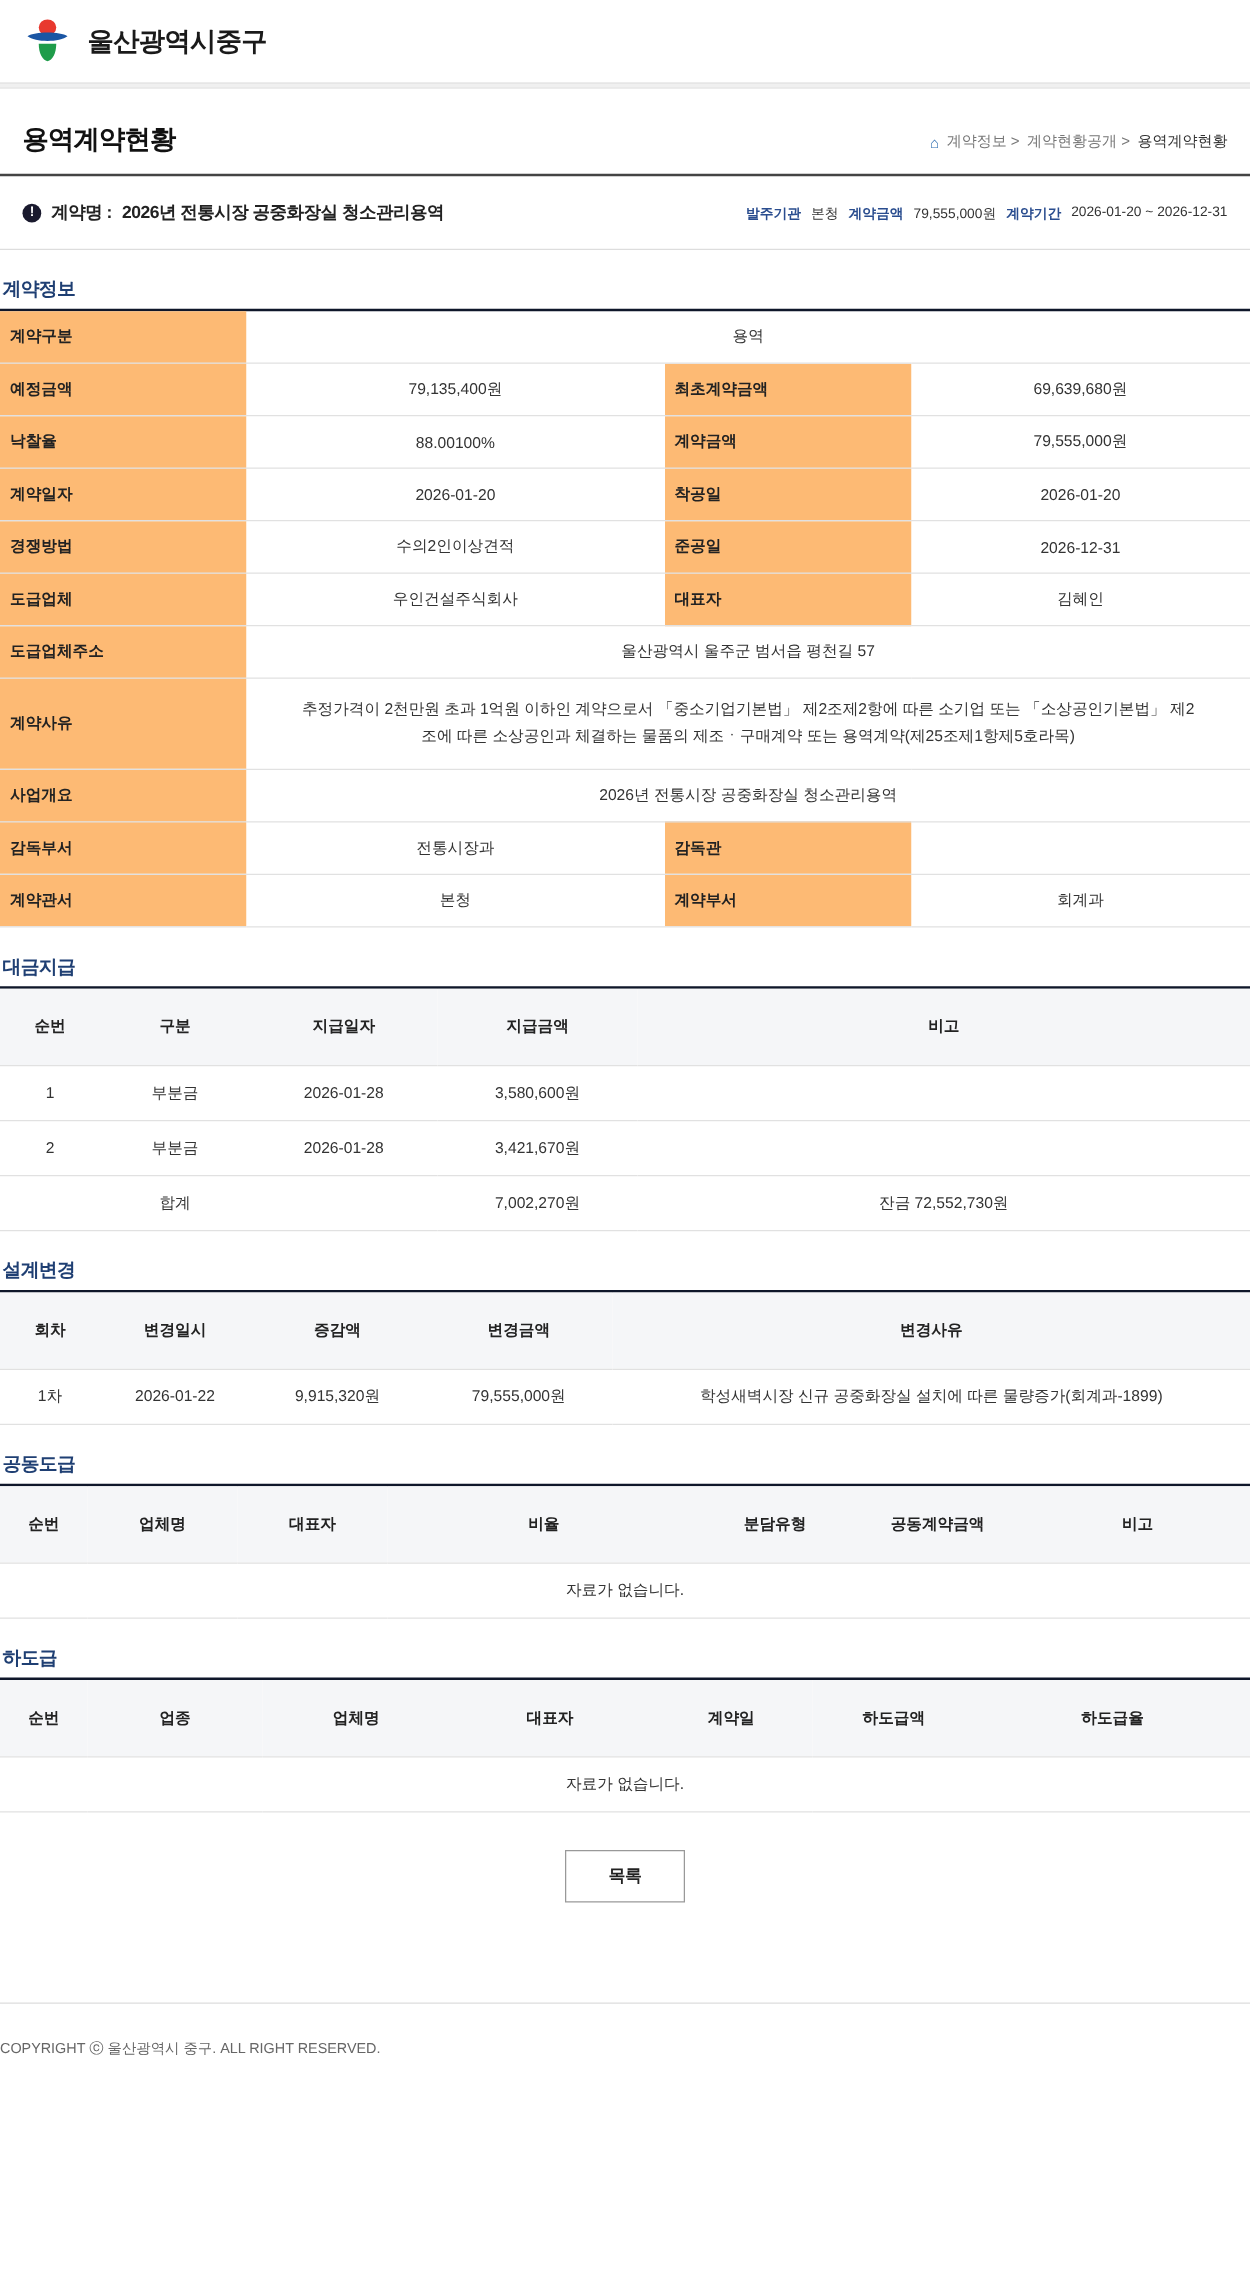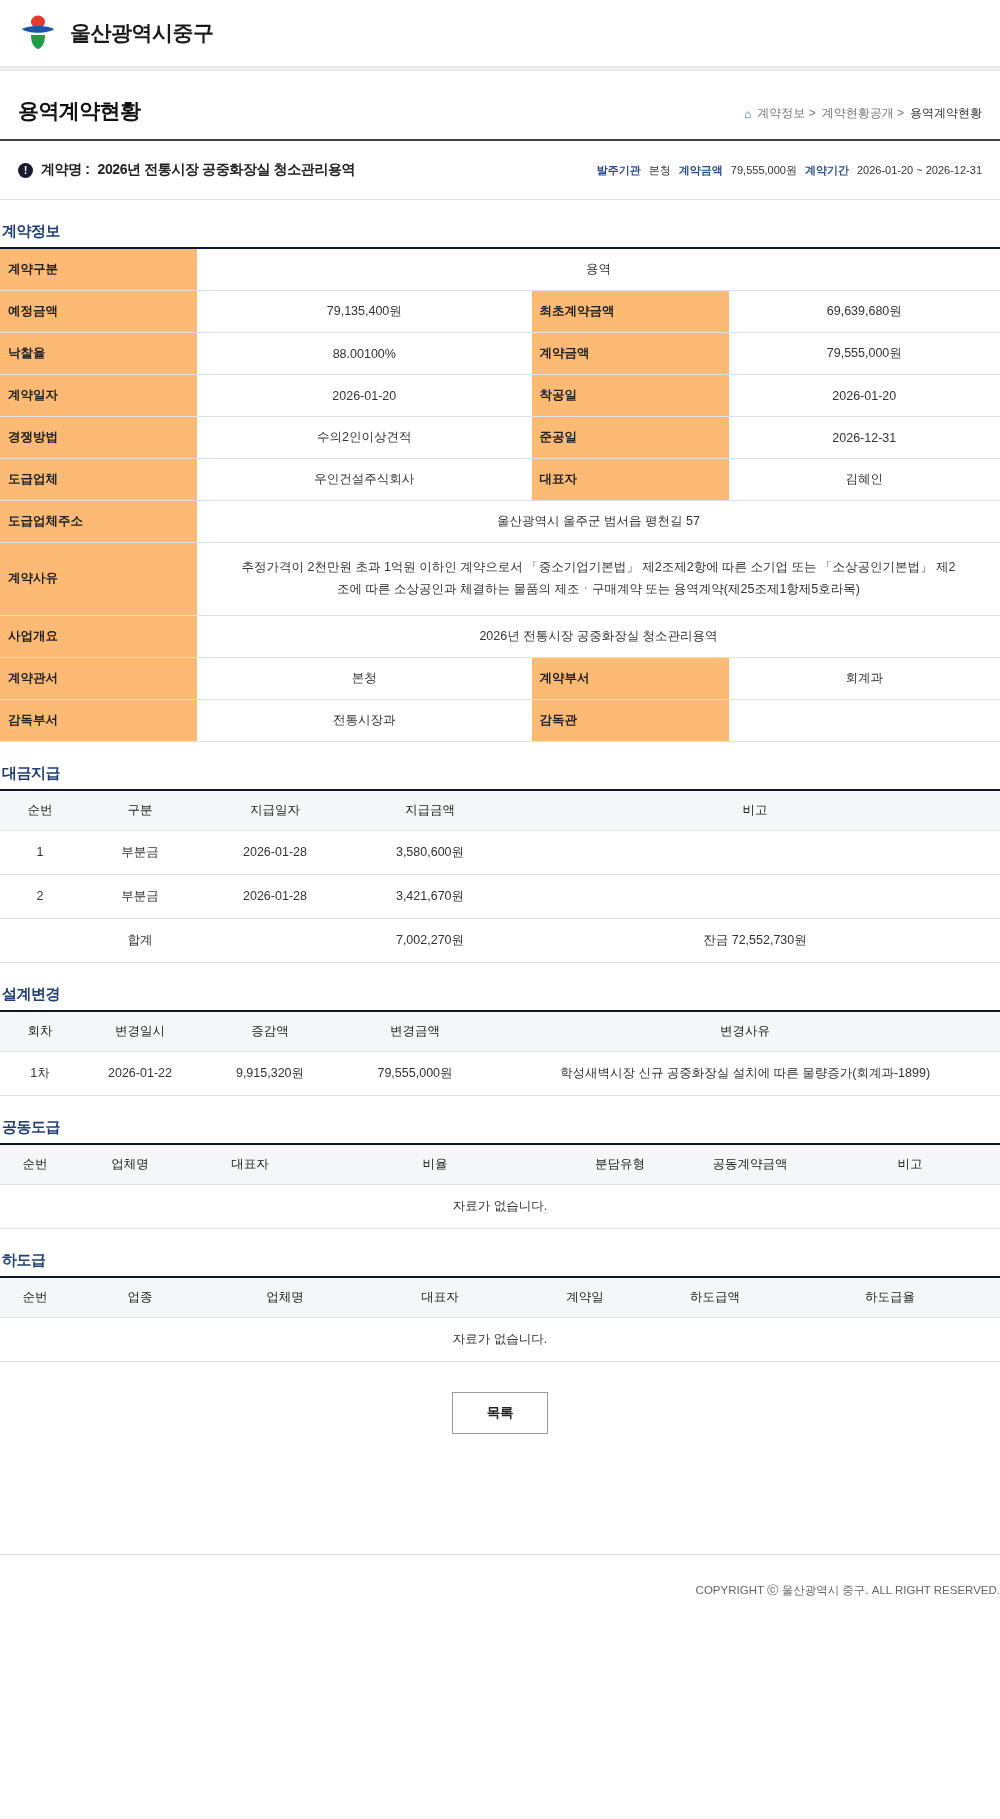--- a/index.html
+++ b/index.html
@@ -131,25 +131,25 @@
     text-align: center;
     color: #333;
   }
   .info-tbl td.reason {
     text-align: center;
     line-height: 1.75;
     padding: 14px 40px;
   }
   .list-tbl thead th {
     background: #f5f6f8;
-    font-weight: normal;
+    font-weight: bold;
     color: #222;
     text-align: center;
     border-top: 0;
-    padding: 11px 6px;
+    padding: 22px 6px;
   }
   .list-tbl tbody td {
     text-align: center;
     color: #333;
     padding: 13px 6px;
   }
   .list-tbl tbody tr.total td { font-weight: normal; }
   .empty-row td {
     text-align: center;
     color: #444;
@@ -169,24 +169,24 @@
     font-size: 13.5px;
     font-weight: bold;
     padding: 11px 34px;
     cursor: pointer;
     font-family: "Liberation Sans", sans-serif;
     letter-spacing: -0.3px;
   }
 
   
   .footer {
-    margin-top: 120px;
+    margin-top: 80px;
     border-top: 1px solid #ddd;
     padding: 28px 0;
-    text-align: right;
+    text-align: left;
     font-size: 11.5px;
     color: #666;
   }
 </style>
 </head>
 <body>
 
 <div class="site-header">
   <div class="logo-wrap">
     <span class="logo-mark">
@@ -272,30 +272,30 @@
       </tr>
       <tr>
         <th>계약사유</th>
         <td colspan="3" class="reason">추정가격이 2천만원 초과 1억원 이하인 계약으로서 「중소기업기본법」 제2조제2항에 따른 소기업 또는 「소상공인기본법」 제2조에 따른 소상공인과 체결하는 물품의 제조ㆍ구매계약 또는 용역계약(제25조제1항제5호라목)</td>
       </tr>
       <tr>
         <th>사업개요</th>
         <td colspan="3">2026년 전통시장 공중화장실 청소관리용역</td>
       </tr>
       <tr>
+        <th>감독부서</th>
+        <td>전통시장과</td>
+        <th>감독관</th>
+        <td></td>
+      </tr>
+      <tr>
         <th>계약관서</th>
         <td>본청</td>
         <th>계약부서</th>
         <td>회계과</td>
-      </tr>
-      <tr>
-        <th>감독부서</th>
-        <td>전통시장과</td>
-        <th>감독관</th>
-        <td></td>
       </tr>
     </tbody>
   </table>
 </div>
 
 <div class="section">
   <div class="section-head">대금지급</div>
   <table class="tbl list-tbl">
     <thead>
       <tr>

